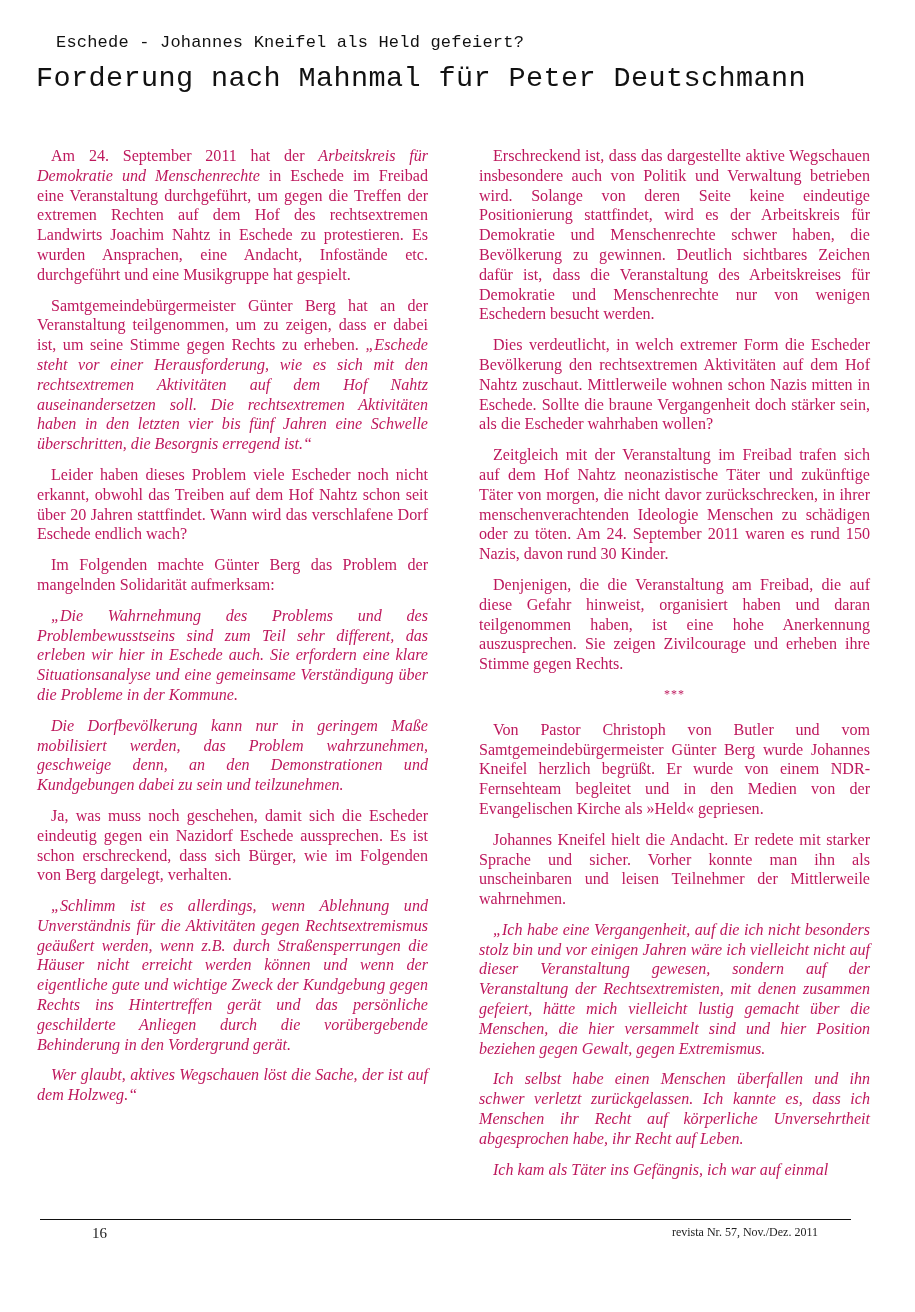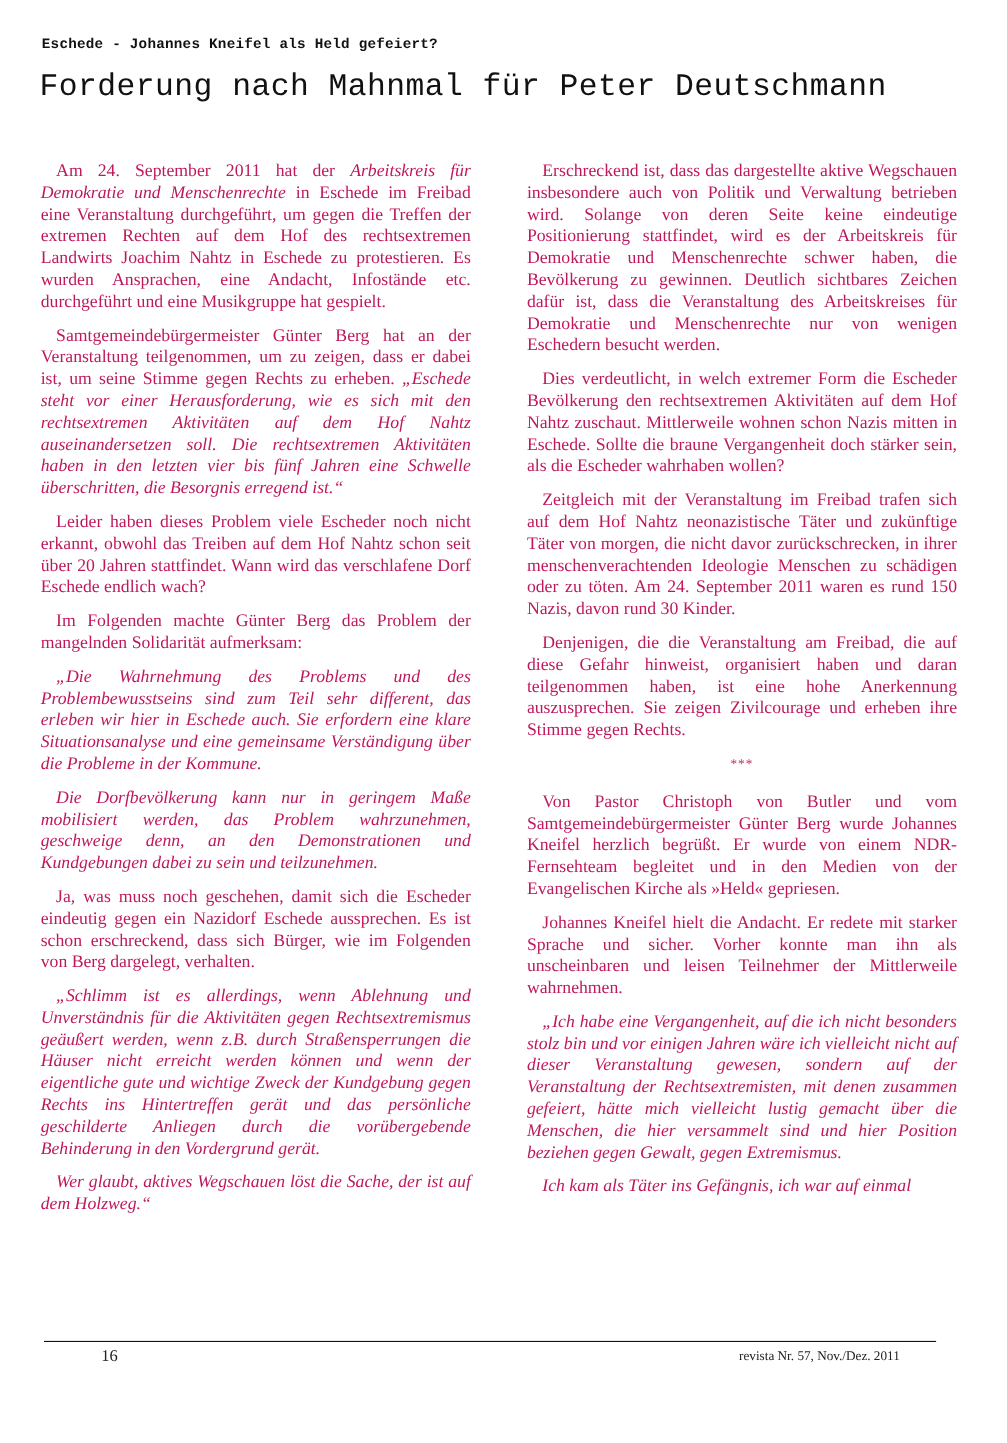--- a/index.html
+++ b/index.html
@@ -1,20 +1,20 @@
 <!DOCTYPE html>
 <html><head>
 <meta charset="utf-8">
 <style>
   html, body { margin: 0; padding: 0; background: #ffffff; }
   body { width: 915px; height: 1312px; position: relative; overflow: hidden; color: #111; }
   .kicker {
-    position: absolute; left: 38px; top: 33px;
+    position: absolute; left: 56px; top: 33px;
     font-family: "Liberation Mono", "DejaVu Sans Mono", monospace;
-    font-weight: bold; font-size: 13px; letter-spacing: 0.2px; color: #111;
+    font-weight: normal; font-size: 17px; letter-spacing: 0.2px; color: #111;
   }
   .headline {
     position: absolute; left: 36px; top: 62px;
     font-family: "Liberation Mono", "DejaVu Sans Mono", monospace;
     font-weight: normal; font-size: 28.5px; letter-spacing: 0.4px; color: #111;
     white-space: nowrap;
   }
   .col {
     position: absolute; top: 146px; width: 391px;
     font-family: "Liberation Serif", "DejaVu Serif", serif;
@@ -60,18 +60,19 @@
 
 <div class="col right">
   <p>Erschreckend ist, dass das dargestellte aktive Wegschauen insbesondere auch von Politik und Verwaltung betrieben wird. Solange von deren Seite keine eindeutige Positionierung stattfindet, wird es der Arbeitskreis für Demokratie und Menschenrechte schwer haben, die Bevölkerung zu gewinnen. Deutlich sichtbares Zeichen dafür ist, dass die Veranstaltung des Arbeitskreises für Demokratie und Menschenrechte nur von wenigen Eschedern besucht werden.</p>
   <p>Dies verdeutlicht, in welch extremer Form die Escheder Bevölkerung den rechtsextremen Aktivitäten auf dem Hof Nahtz zuschaut. Mittlerweile wohnen schon Nazis mitten in Eschede. Sollte die braune Vergangenheit doch stärker sein, als die Escheder wahrhaben wollen?</p>
   <p>Zeitgleich mit der Veranstaltung im Freibad trafen sich auf dem Hof Nahtz neonazistische Täter und zukünftige Täter von morgen, die nicht davor zurückschrecken, in ihrer menschenverachtenden Ideologie Menschen zu schädigen oder zu töten. Am 24. September 2011 waren es rund 150 Nazis, davon rund 30 Kinder.</p>
   <p>Denjenigen, die die Veranstaltung am Freibad, die auf diese Gefahr hinweist, organisiert haben und daran teilgenommen haben, ist eine hohe Anerkennung auszusprechen. Sie zeigen Zivilcourage und erheben ihre Stimme gegen Rechts.</p>
   <p class="stars">***</p>
   <p>Von Pastor Christoph von Butler und vom Samtgemeindebürgermeister Günter Berg wurde Johannes Kneifel herzlich begrüßt. Er wurde von einem NDR-Fernsehteam begleitet und in den Medien von der Evangelischen Kirche als »Held« gepriesen.</p>
   <p>Johannes Kneifel hielt die Andacht. Er redete mit starker Sprache und sicher. Vorher konnte man ihn als unscheinbaren und leisen Teilnehmer der Mittlerweile wahrnehmen.</p>
   <p class="q">„Ich habe eine Vergangenheit, auf die ich nicht besonders stolz bin und vor einigen Jahren wäre ich vielleicht nicht auf dieser Veranstaltung gewesen, sondern auf der Veranstaltung der Rechtsextremisten, mit denen zusammen gefeiert, hätte mich vielleicht lustig gemacht über die Menschen, die hier versammelt sind und hier Position beziehen gegen Gewalt, gegen Extremismus.</p>
+  <p class="q">Ich selbst habe einen Menschen überfallen und ihn schwer verletzt zurückgelassen. Ich kannte es, dass ich Menschen ihr Recht auf körperliche Unversehrtheit abgesprochen habe, ihr Recht auf Leben.</p>
   <p class="q">Ich kam als Täter ins Gefängnis, ich war auf einmal</p>
 </div>
 
 <div class="rule"></div>
 <div class="footer-num">16</div>
 <div class="footer-issue">revista Nr. 57, Nov./Dez. 2011</div>
 
 </body></html>

